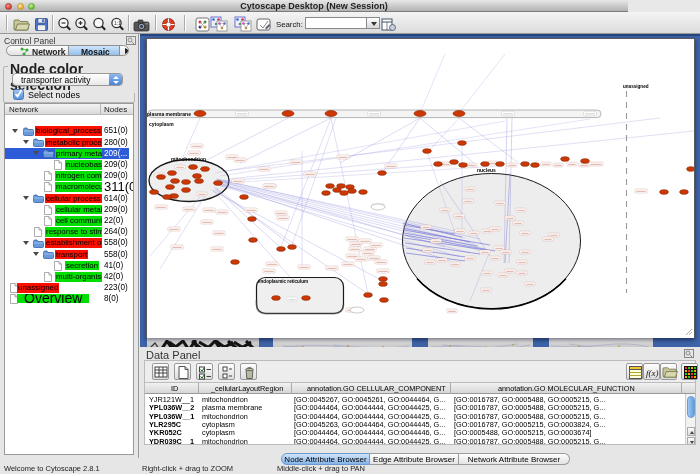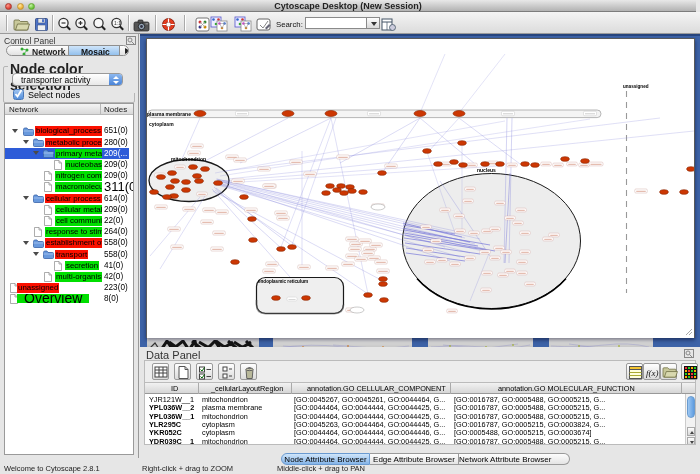--- a/index.html
+++ b/index.html
@@ -4,21 +4,21 @@
 * { margin:0; padding:0; box-sizing:border-box; }
 html,body { width:700px; height:474px; font-family:"Liberation Sans",sans-serif; background:#e8e8e8; overflow:hidden; position:relative; }
 .abs { position:absolute; }
 .sep { position:absolute; top:3px; height:16px; width:1px; background:#aaa; box-shadow:1px 0 0 #fff; }
 .tbi { position:absolute; }
 .tc { position:absolute; top:0.5px; font-size:7.3px; color:#000; white-space:nowrap; }
 .light { width:7px; height:7px; border-radius:50%; display:inline-block; }
 </style></head>
 <body>
 
-<div class="abs" style="left:0;top:0;width:696px;height:12px;background:linear-gradient(#e8e8e8,#b2b2b2);border-bottom:1px solid #7c7c7c">
+<div class="abs" style="left:0;top:0;width:628px;height:12px;background:linear-gradient(#e8e8e8,#b2b2b2);border-bottom:1px solid #7c7c7c">
   <span class="light" style="position:absolute;left:5px;top:2.5px;background:radial-gradient(circle at 35% 30%,#ff9a8a,#e2463c 60%,#b2281e);border:0.5px solid #a93c32"></span>
   <span class="light" style="position:absolute;left:16.5px;top:2.5px;background:radial-gradient(circle at 35% 30%,#ffe9a8,#f0b73e 60%,#c6881c);border:0.5px solid #c49638"></span>
   <span class="light" style="position:absolute;left:28px;top:2.5px;background:radial-gradient(circle at 35% 30%,#c8f2a8,#6fc93e 60%,#3f9a1c);border:0.5px solid #67a938"></span>
   <div style="text-align:center;font-size:9px;font-weight:bold;color:#222;line-height:12px">Cytoscape Desktop (New Session)</div>
 </div>
 
 <div class="abs" style="left:0;top:12px;width:700px;height:22px;background:linear-gradient(#f4f4f4,#dcdcdc);border-bottom:1px solid #9a9a9a">
 
 <span class="sep" style="left:6px"></span>
 <span class="tbi" style="left:13px;top:5px"><svg width="17" height="15" viewBox="0 0 17 15">
@@ -792,17 +792,17 @@
           <span style="position:absolute;left:1.5px;top:3px;border-left:2.5px solid transparent;border-right:2.5px solid transparent;border-top:3.5px solid #444"></span>
         </div>
     </div>
   </div>
 </div>
 
 <div class="abs" style="left:0;top:458px;width:700px;height:16px;background:#e6e6e6"></div>
 <div class="abs" style="left:281px;top:452.5px;height:12px;display:flex;font-size:8px">
   <div style="width:89px;height:12px;background:linear-gradient(#cfe5fa,#84b4e8);border:1px solid #6a9ad0;border-radius:6px 0 0 6px;text-align:center;line-height:11px;color:#000">Node Attribute Browser</div>
   <div style="width:89px;height:12px;background:linear-gradient(#fdfdfd,#e4e4e4);border:1px solid #9a9a9a;border-left:none;text-align:center;line-height:11px;color:#000">Edge Attribute Browser</div>
-  <div style="width:111px;height:12px;background:linear-gradient(#fdfdfd,#e4e4e4);border:1px solid #9a9a9a;border-left:none;border-radius:0 6px 6px 0;line-height:11px;color:#000">Network Attribute Browser</div>
+  <div style="width:111px;height:12px;background:linear-gradient(#fdfdfd,#e4e4e4);border:1px solid #9a9a9a;border-left:none;border-radius:0 6px 6px 0;text-align:center;line-height:11px;color:#000">Network Attribute Browser</div>
 </div>
 <span class="abs" style="left:4px;top:463.5px;font-size:7.5px;color:#222">Welcome to Cytoscape 2.8.1</span>
 <span class="abs" style="left:142px;top:463.5px;font-size:7.5px;color:#222">Right-click + drag to ZOOM</span>
 <span class="abs" style="left:277px;top:463.5px;font-size:7.5px;color:#222">Middle-click + drag to PAN</span>
 
 </body></html>

